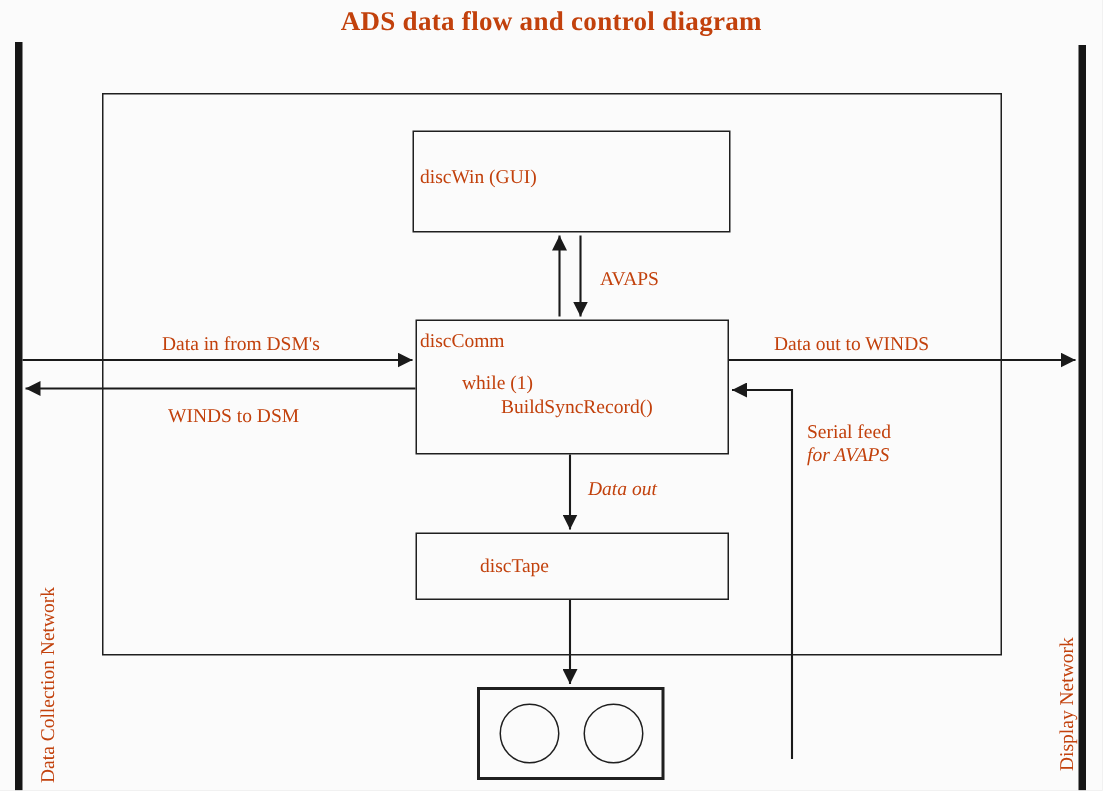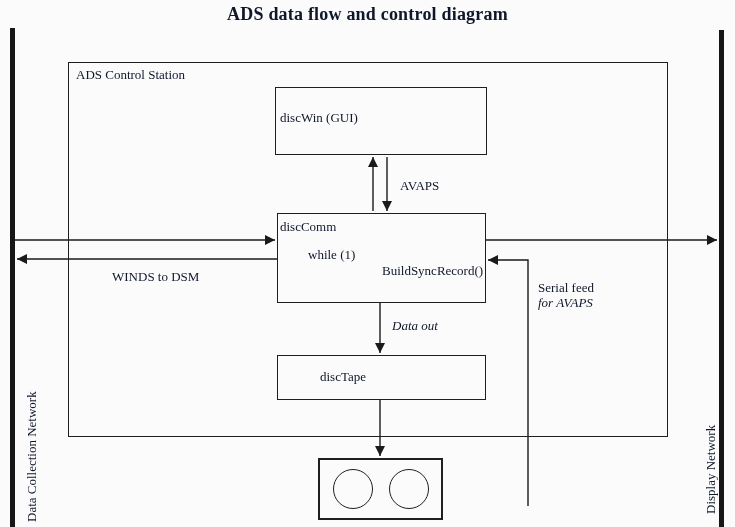--- a/index.html
+++ b/index.html
@@ -1,19 +1,19 @@
 <!DOCTYPE html>
 <html><head>
 <meta charset="utf-8">
 <style>
   html,body { margin:0; padding:0; background:#e9e9e9; }
   .canvas {
     position:relative; width:735px; height:527px;
     background:#fbfbfb; overflow:hidden;
-    font-family:"Liberation Serif", serif; color:#0f172a;
+    font-family:"Liberation Serif", serif; color:#c2410c;
   }
   .title {
     position:absolute; top:4px; left:0; width:100%;
     text-align:center; font-size:18px; font-weight:bold; letter-spacing:.2px;
   }
   .lbl { position:absolute; font-size:13px; white-space:nowrap; line-height:15px; }
   .box { position:absolute; border:1.5px solid #1f1f1f; background:transparent; box-sizing:border-box; }
   .ads-box { border-width:1px; }
   svg.wires { position:absolute; top:0; left:0; }
   .vlabel {
@@ -53,33 +53,34 @@
     <line x1="380" y1="303" x2="380" y2="353" stroke="#1a1a1a" stroke-width="1.4" marker-end="url(#arrow)"></line>
 
     <line x1="380" y1="400" x2="380" y2="456" stroke="#1a1a1a" stroke-width="1.4" marker-end="url(#arrow)"></line>
 
     <polyline points="528,506 528,260 488,260" fill="none" stroke="#1a1a1a" stroke-width="1.4" marker-end="url(#arrow)"></polyline>
   </svg>
 
   <div class="title">ADS data flow and control diagram</div>
 
   <div class="box ads-box" style="left:68px; top:62px; width:600px; height:375px;"></div>
-  <div class="lbl" style="left:76px; top:67px;">ADS Control Station</div>
 
   <div class="box" style="left:275px; top:87px; width:212px; height:68px;"></div>
   <div class="lbl" style="left:280px; top:110px;">discWin (GUI)</div>
 
   <div class="lbl" style="left:400px; top:178px;">AVAPS</div>
 
   <div class="box" style="left:277px; top:213px; width:209px; height:90px;"></div>
   <div class="lbl" style="left:280px; top:219px;">discComm</div>
   <div class="lbl" style="left:308px; top:247px;">while (1)</div>
-  <div class="lbl" style="left:334px; top:263px;margin-left:48px;">BuildSyncRecord()</div>
+  <div class="lbl" style="left:334px; top:263px;">BuildSyncRecord()</div>
 
+  <div class="lbl" style="left:108px; top:221px;">Data in from DSM's</div>
   <div class="lbl" style="left:112px; top:269px;">WINDS to DSM</div>
+  <div class="lbl" style="left:516px; top:221px;">Data out to WINDS</div>
 
   <div class="lbl" style="left:538px; top:280px;">Serial feed</div>
   <div class="lbl" style="left:538px; top:295px;font-style:italic;">for AVAPS</div>
 
   <div class="lbl" style="left:392px; top:318px;font-style:italic;">Data out</div>
 
   <div class="box" style="left:277px; top:355px; width:209px; height:45px;"></div>
   <div class="lbl" style="left:288px; top:369px;margin-left:32px;">discTape</div>
 
   <div class="box tape-box" style="left:318px; top:458px; width:125px; height:62px;">

